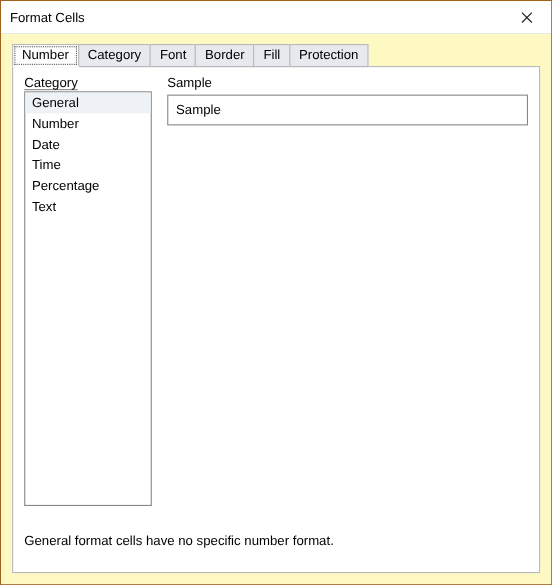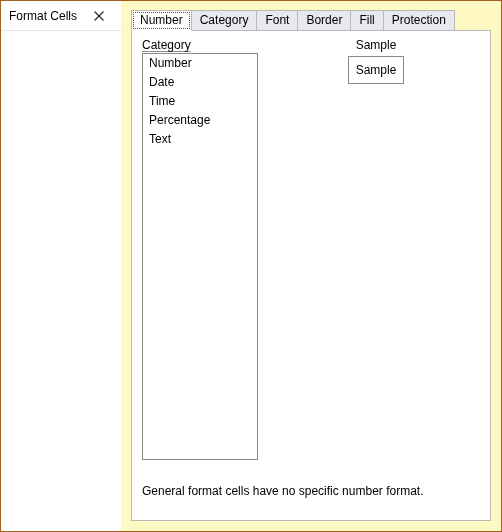--- a/index.html
+++ b/index.html
@@ -11,21 +11,21 @@
     background: #fff;
     width: 502px;
     height: 532px;
   }
   .window {
     width: 502px;
     height: 532px;
     border: 1px solid #a06020;
     background: #fff;
     display: flex;
-    flex-direction: row;
+    flex-direction: column;
   }
   .titlebar {
     height: 30px;
     display: flex;
     align-items: center;
     justify-content: space-between;
     padding-left: 8px;
     background: #fff;
     border-bottom: 1px solid #e8e8e8;
   }
@@ -107,21 +107,20 @@
     padding: 2px 6px 3px 6px;
     font-size: 12px;
     cursor: default;
     user-select: none;
   }
   .listitem.selected { background: #eef2f6; }
   .right-col {
     flex: 1;
     display: flex;
     flex-direction: column;
-    align-items: center;
   }
   .sample-label { font-size: 12px; margin-top: 0; margin-bottom: 4px; }
   .sample-box {
     border: 1px solid #888;
     background: #fff;
     padding: 5px 7px;
     height: 28px;
     font-size: 12px;
     display: flex;
     align-items: center;
@@ -172,20 +171,21 @@
         <div class="tab">Border</div>
         <div class="tab">Fill</div>
         <div class="tab">Protection</div>
       </div>
 
     <div class="tabpage">
       <div class="tab-top">
         <div class="cat-col">
           <div class="cat-label">Category</div>
           <div class="listbox" id="category-list">
+              <div class="listitem selected">General</div>
               <div class="listitem">Number</div>
               <div class="listitem">Date</div>
               <div class="listitem">Time</div>
               <div class="listitem">Percentage</div>
               <div class="listitem">Text</div>
             </div>
         </div>
         <div class="right-col">
           <div class="sample-label">Sample</div>
           <div class="sample-box">

